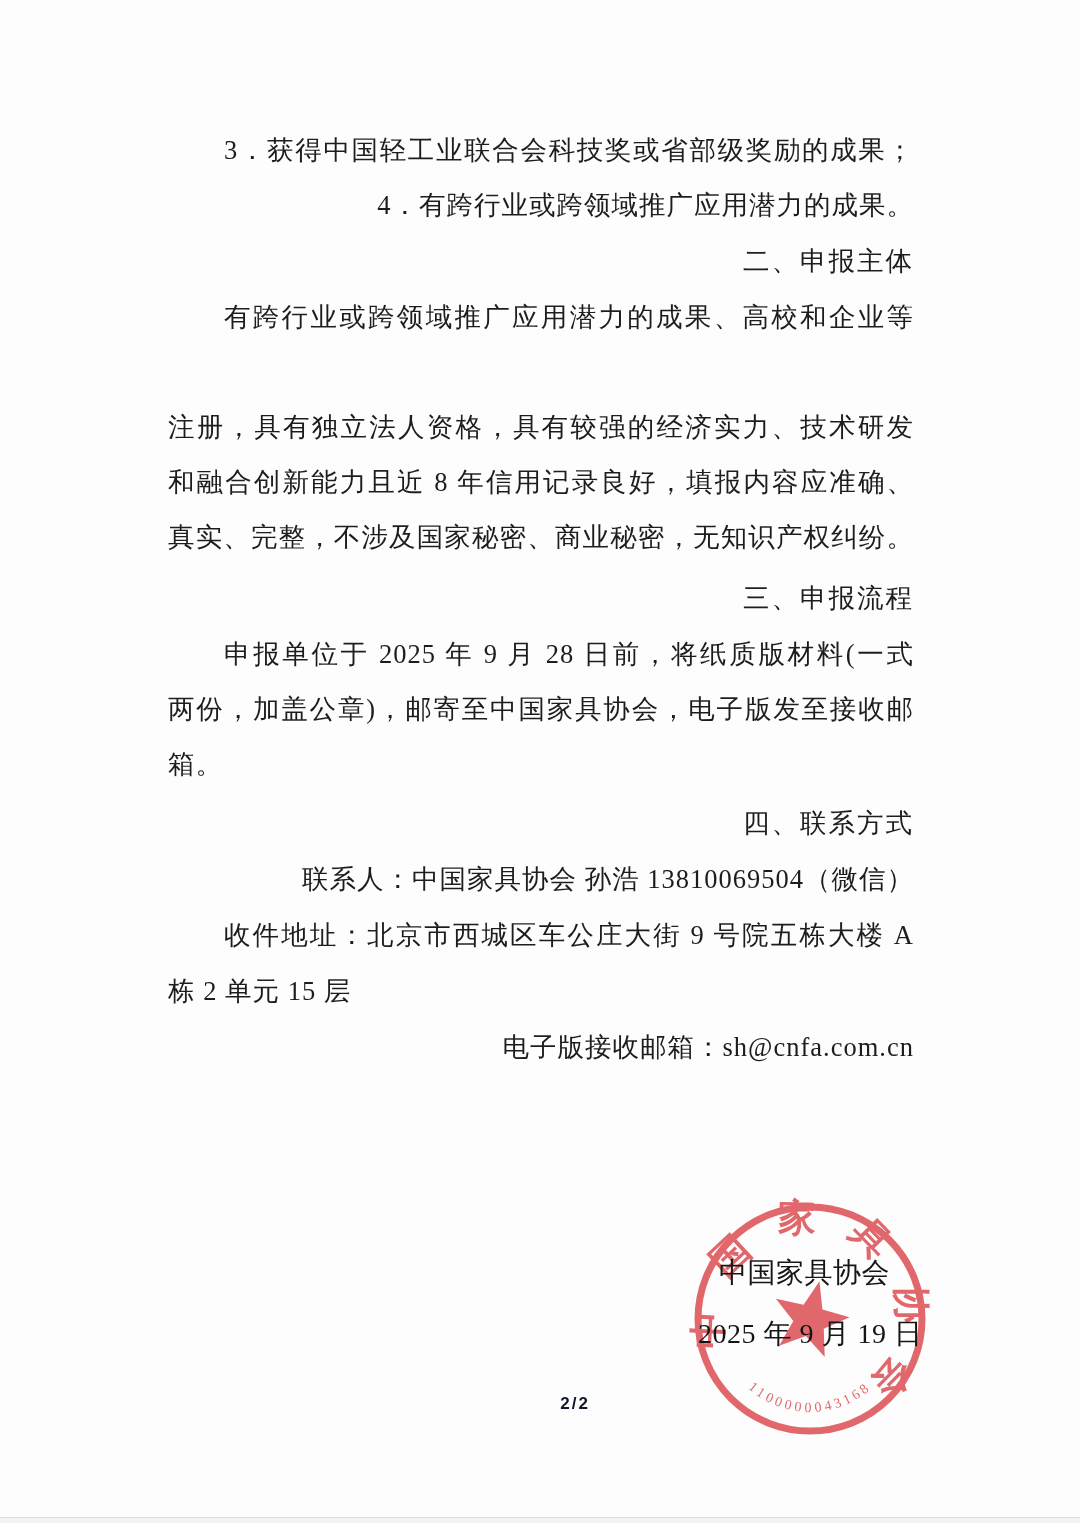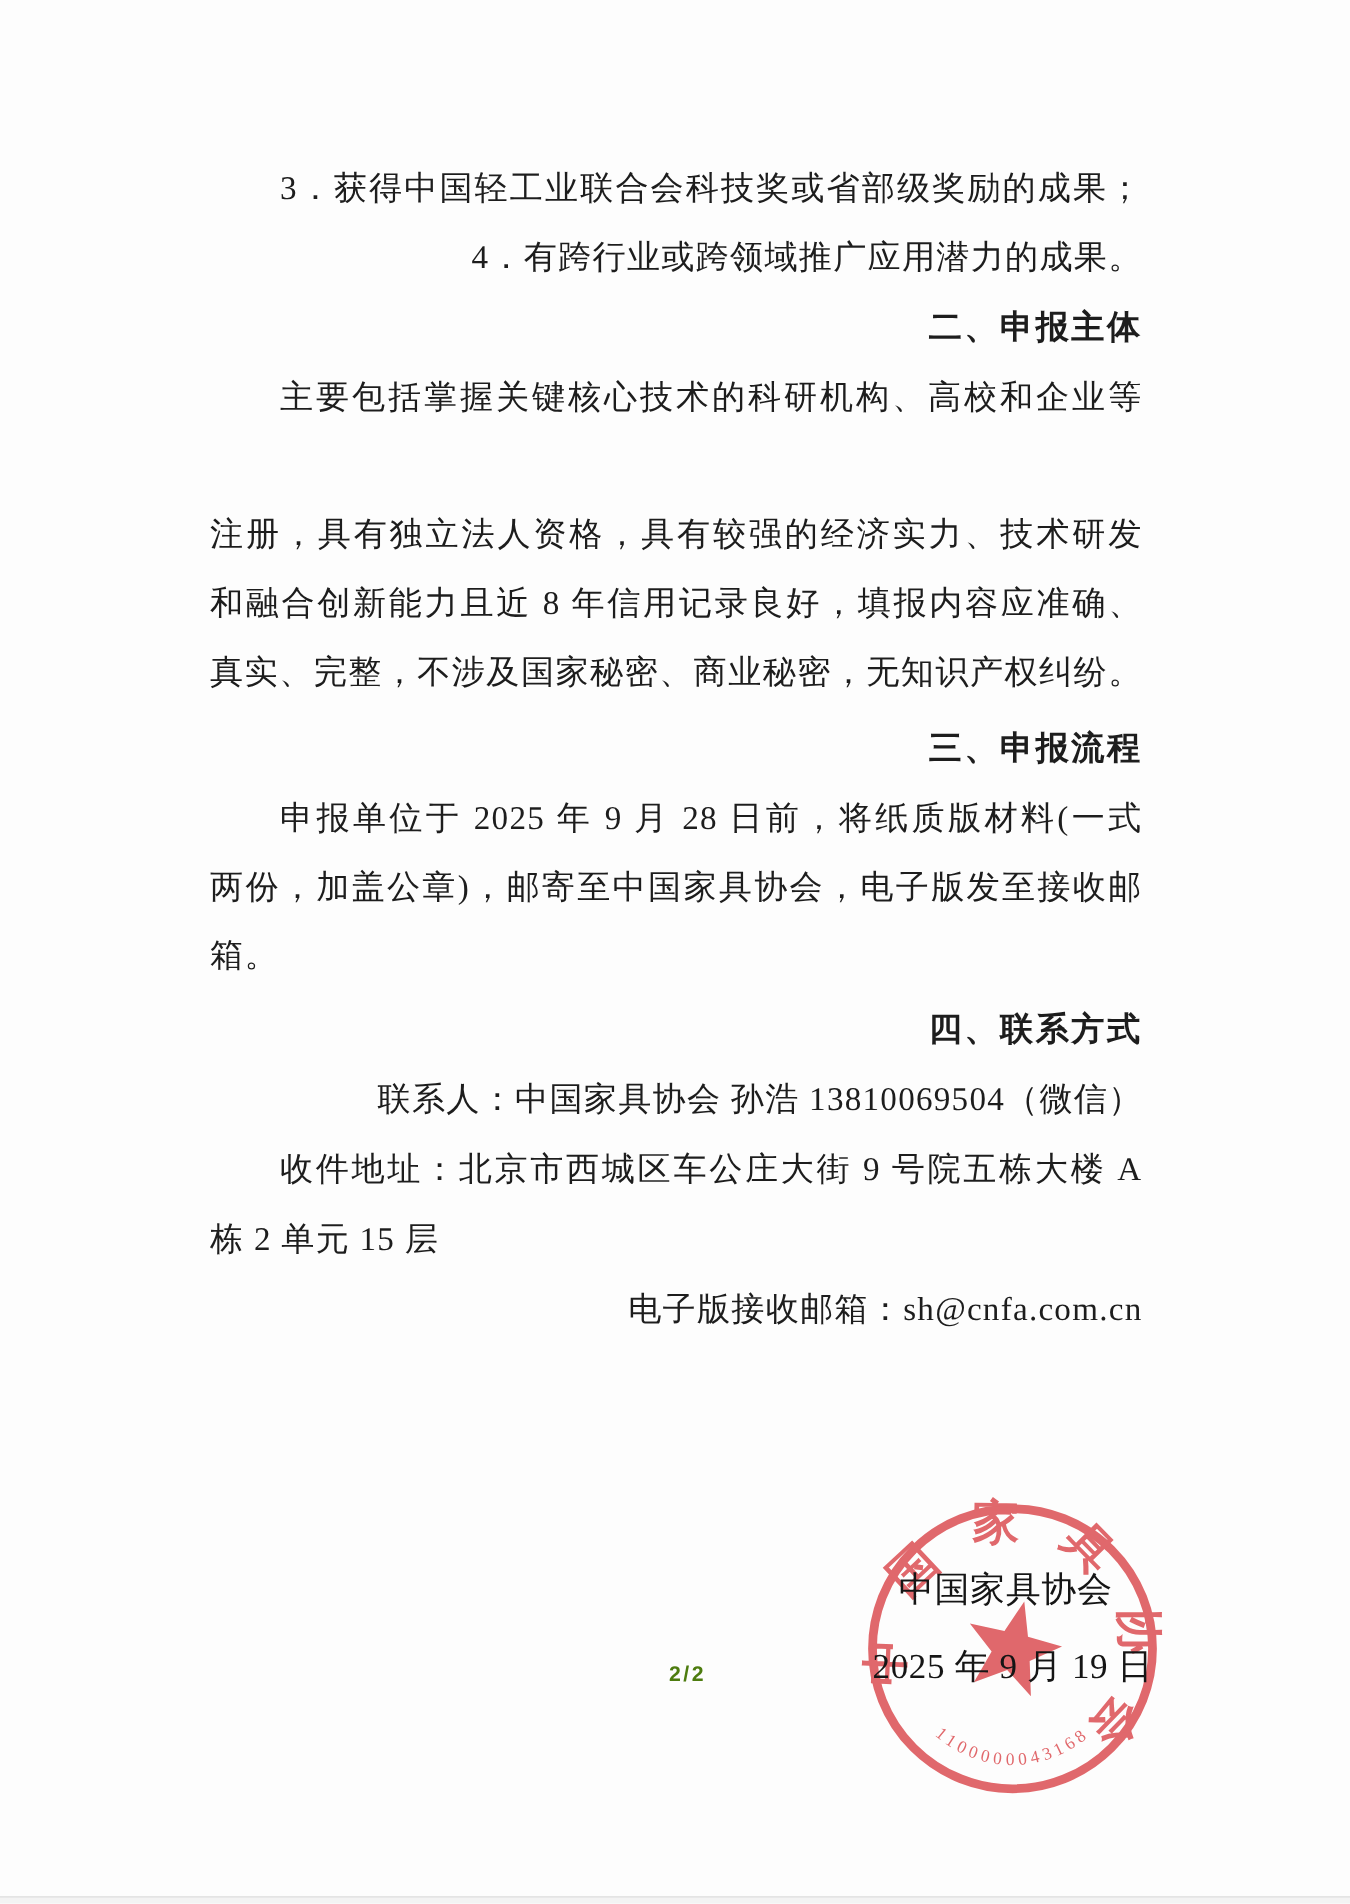--- a/index.html
+++ b/index.html
@@ -14,50 +14,50 @@
   .ln{
     position:absolute;left:168px;width:746px;height:40px;
     font-size:26.5px;line-height:34px;letter-spacing:1px;
     white-space:nowrap;box-sizing:border-box;
   }
   .ln.j{ 
     white-space:normal;
     text-align:justify;text-align-last:justify;
   }
   .ln.ind{padding-left:56px;text-align:right;}
-  .ln.h{font-weight:700;letter-spacing:2px;}
+  .ln.h{font-weight:400;letter-spacing:2px;}
   
   .sig{
     position:absolute;white-space:nowrap;color:#151515;
     font-size:28px;line-height:32px;z-index:3;
   }
   #sig-org{left:719px;top:1257px;letter-spacing:0.5px;}
   #sig-date{left:698px;top:1318px;letter-spacing:0.5px;}
   
   #seal{position:absolute;left:685px;top:1194px;z-index:2;opacity:0.85;}
   
   #page-number{
-    position:absolute;left:510px;top:1330px;width:80px;
-    text-align:center;font-family:"Liberation Sans","DejaVu Sans",sans-serif;
-    font-weight:700;font-size:17px;letter-spacing:2px;color:#4d7c0f;
+    position:absolute;left:510px;top:1394px;width:80px;
+    text-align:right;font-family:"Liberation Sans","DejaVu Sans",sans-serif;
+    font-weight:700;font-size:17px;letter-spacing:2px;color:#0f172a;
   }
   #bottom-edge{
     position:absolute;left:0;bottom:0;width:1080px;height:5px;
     background:#f3f3f3;border-top:1px solid #dedede;
   }
 </style>
 </head>
 <body>
 
 <div class="page">
 
   <div class="ln ind j" style="top:133px">3．获得中国轻工业联合会科技奖或省部级奖励的成果；</div>
   <div class="ln ind" style="top:188px">4．有跨行业或跨领域推广应用潜力的成果。</div>
   <div class="ln ind h" style="top:244px">二、申报主体</div>
-  <div class="ln ind j" style="top:300px">主要包括掌握关键核心技术的科研机构、高校和企业等</div>
+  <div class="ln ind j" style="top:300px">有跨行业或跨领域推广应用潜力的成果、高校和企业等</div>
   <div class="ln j" style="top:410px">注册，具有独立法人资格，具有较强的经济实力、技术研发</div>
   <div class="ln j" style="top:465px">和融合创新能力且近 8 年信用记录良好，填报内容应准确、</div>
   <div class="ln j" style="top:520px">真实、完整，不涉及国家秘密、商业秘密，无知识产权纠纷。</div>
   <div class="ln ind h" style="top:581px">三、申报流程</div>
   <div class="ln ind j" style="top:637px">申报单位于 2025 年 9 月 28 日前，将纸质版材料(一式</div>
   <div class="ln j" style="top:692px">两份，加盖公章)，邮寄至中国家具协会，电子版发至接收邮</div>
   <div class="ln" style="top:747px">箱。</div>
   <div class="ln ind h" style="top:806px">四、联系方式</div>
   <div class="ln ind" style="top:862px">联系人：中国家具协会 孙浩 13810069504（微信）</div>
   <div class="ln ind j" style="top:918px">收件地址：北京市西城区车公庄大街 9 号院五栋大楼 A</div>

